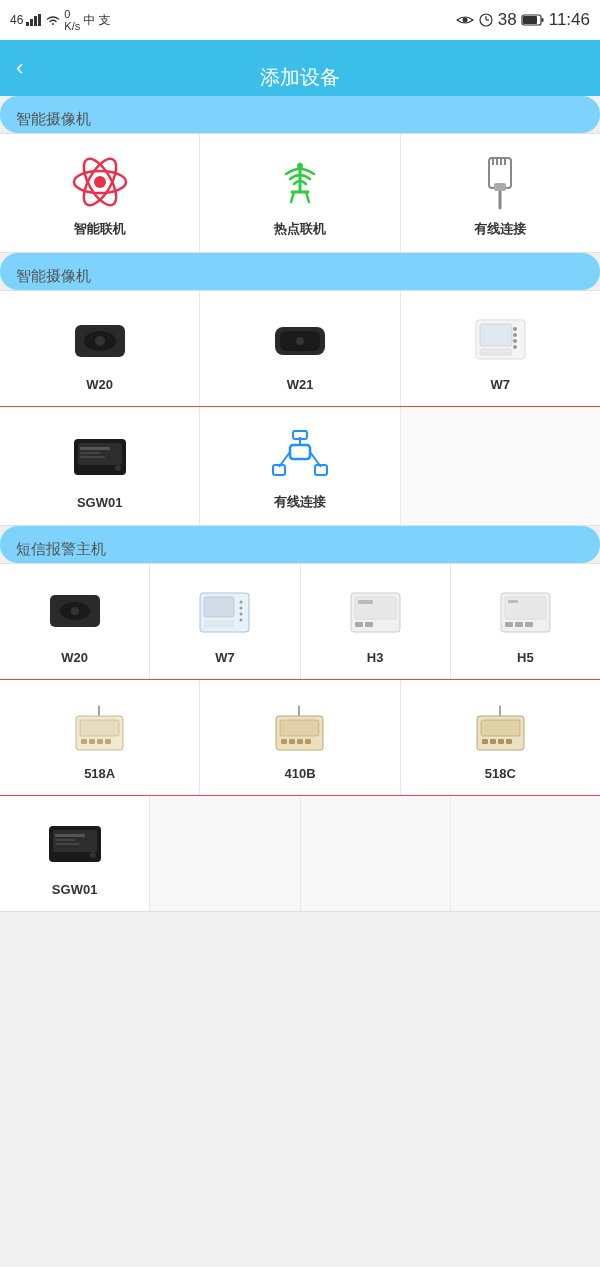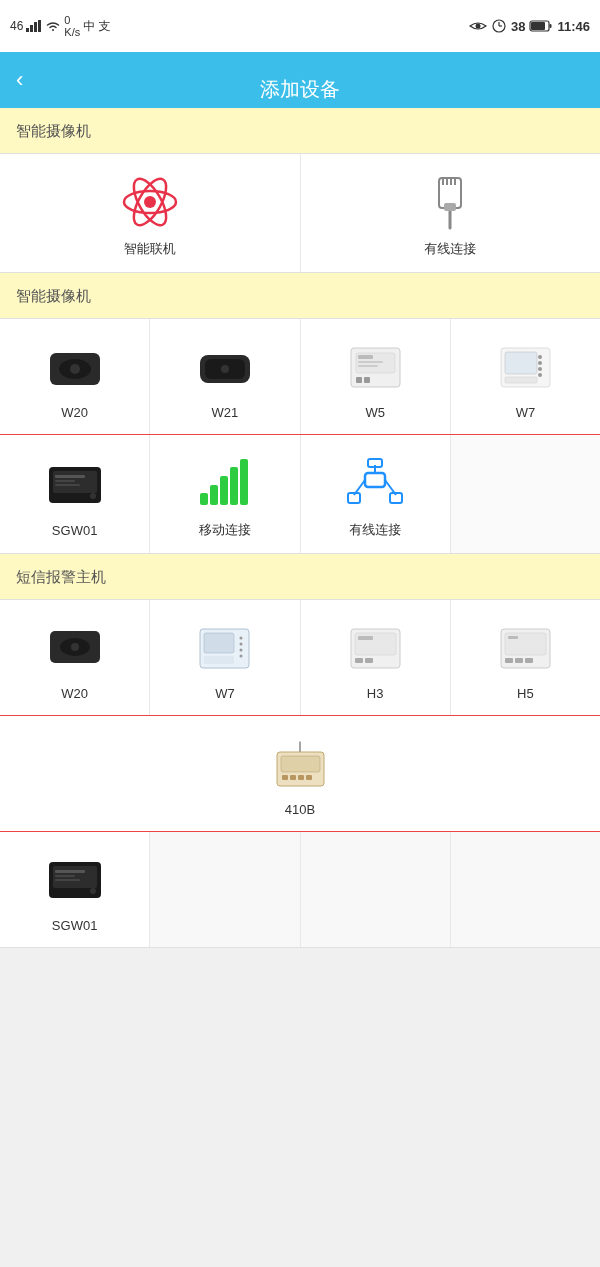--- a/index.html
+++ b/index.html
@@ -6,31 +6,31 @@
     body {
       width: 600px;
       min-height: 1267px;
       font-family: 'PingFang SC', 'Hiragino Sans GB', 'Microsoft YaHei', sans-serif;
       background: #f0f0f0;
       overflow-x: hidden;
     }
 
     
     .status-bar {
-      height: 52px;
+      height: 40px;
       background: #fff;
       display: flex;
       align-items: center;
       justify-content: space-between;
       padding: 0 10px;
       font-size: 12px;
       color: #333;
     }
     .status-left { display: flex; align-items: center; gap: 3px; }
-    .status-right { display: flex; align-items: center; gap: 5px; font-size: 13px; font-weight: bold; }
+    .status-right { display: flex; align-items: center; gap: 5px; font-size: 17px; }
 
     
     .header {
       height: 56px;
       background: #3BBFEA;
       display: flex;
       align-items: center;
       justify-content: center;
       position: relative;
     }
@@ -43,24 +43,25 @@
     }
     .header-title {
       color: #fff;
       font-size: 20px;
       font-weight: 400;
       margin-top: 18px;
     }
 
     
     .section-label {
-      padding: 14px 16px 12px 16px;
+      padding: 14px 16px 4px 16px;
       font-size: 15px;
       color: #555;
-      background: #fef9c3;
+      background: #7dd3fc;
+      border-radius: 18px;
     }
 
     
     .grid-container {
       background: #fff;
       border-top: 1px solid #e0e0e0;
       border-bottom: 1px solid #e0e0e0;
     }
     .grid-row {
       display: flex;
@@ -72,20 +73,21 @@
     .grid-cell {
       flex: 1;
       display: flex;
       flex-direction: column;
       align-items: center;
       justify-content: center;
       padding: 18px 8px 14px 8px;
       border-right: 1px solid #e8e8e8;
       cursor: pointer;
       min-height: 110px;
+      font-weight: bold;
     }
     .grid-cell:last-child {
       border-right: none;
     }
     .grid-cell .icon-area {
       width: 60px;
       height: 60px;
       display: flex;
       align-items: center;
       justify-content: center;
@@ -155,20 +157,37 @@
           <circle cx="29" cy="29" r="6" fill="#E8324A"></circle>
 
           <ellipse cx="29" cy="29" rx="26" ry="11" stroke="#E8324A" stroke-width="2.5" fill="none"></ellipse>
           <ellipse cx="29" cy="29" rx="26" ry="11" stroke="#E8324A" stroke-width="2.5" fill="none" transform="rotate(60 29 29)"></ellipse>
           <ellipse cx="29" cy="29" rx="26" ry="11" stroke="#E8324A" stroke-width="2.5" fill="none" transform="rotate(120 29 29)"></ellipse>
         </svg>
       </div>
       <div class="cell-label">智能联机</div>
     </div>
 
+    <div class="grid-cell">
+      <div class="icon-area">
+        <svg width="56" height="56" viewBox="0 0 56 56">
+
+          <line x1="28" y1="10" x2="28" y2="38" stroke="#2ECC40" stroke-width="3" stroke-linecap="round"></line>
+          <line x1="20" y1="38" x2="36" y2="38" stroke="#2ECC40" stroke-width="3" stroke-linecap="round"></line>
+          <line x1="22" y1="38" x2="19" y2="48" stroke="#2ECC40" stroke-width="2.5" stroke-linecap="round"></line>
+          <line x1="34" y1="38" x2="37" y2="48" stroke="#2ECC40" stroke-width="2.5" stroke-linecap="round"></line>
+
+          <path d="M14 20 Q28 10 42 20" stroke="#2ECC40" stroke-width="2.5" fill="none" stroke-linecap="round"></path>
+          <path d="M18 25 Q28 17 38 25" stroke="#2ECC40" stroke-width="2.5" fill="none" stroke-linecap="round"></path>
+          <path d="M22 30 Q28 24 34 30" stroke="#2ECC40" stroke-width="2.5" fill="none" stroke-linecap="round"></path>
+          <circle cx="28" cy="12" r="3" fill="#2ECC40"></circle>
+        </svg>
+      </div>
+      <div class="cell-label">热点联机</div>
+    </div>
 
     <div class="grid-cell">
       <div class="icon-area">
         <svg width="42" height="58" viewBox="0 0 42 58">
 
           <rect x="10" y="5" width="22" height="30" rx="3" stroke="#888" stroke-width="2" fill="none"></rect>
 
           <line x1="14" y1="5" x2="14" y2="12" stroke="#888" stroke-width="2"></line>
           <line x1="18" y1="5" x2="18" y2="12" stroke="#888" stroke-width="2"></line>
           <line x1="22" y1="5" x2="22" y2="12" stroke="#888" stroke-width="2"></line>
@@ -199,34 +218,20 @@
     </div>
     <div class="grid-cell">
       <div class="icon-area">
         <svg width="60" height="45" viewBox="0 0 60 45">
           <rect x="5" y="10" width="50" height="28" rx="8" fill="#2a2a2a"></rect>
           <rect x="10" y="14" width="40" height="20" rx="6" fill="#1a1a1a"></rect>
           <circle cx="30" cy="24" r="4" fill="#333"></circle>
         </svg>
       </div>
       <div class="cell-label">W21</div>
-    </div>
-    <div class="grid-cell">
-      <div class="icon-area">
-        <svg width="55" height="45" viewBox="0 0 55 45">
-          <rect x="3" y="3" width="49" height="39" rx="3" fill="#f0f0f0" stroke="#ccc" stroke-width="1"></rect>
-          <rect x="8" y="8" width="39" height="20" rx="2" fill="#e8e8e8" stroke="#ccc" stroke-width="0.5"></rect>
-          <rect x="10" y="10" width="15" height="4" rx="1" fill="#bbb"></rect>
-          <rect x="10" y="16" width="25" height="2" rx="1" fill="#ccc"></rect>
-          <rect x="10" y="20" width="20" height="2" rx="1" fill="#ccc"></rect>
-          <rect x="8" y="32" width="6" height="6" rx="1" fill="#999"></rect>
-          <rect x="16" y="32" width="6" height="6" rx="1" fill="#999"></rect>
-        </svg>
-      </div>
-      <div class="cell-label">W5</div>
     </div>
     <div class="grid-cell">
       <div class="icon-area">
         <svg width="55" height="45" viewBox="0 0 55 45">
           <rect x="3" y="3" width="49" height="39" rx="3" fill="#f5f5f5" stroke="#ddd" stroke-width="1"></rect>
           <rect x="7" y="7" width="32" height="22" rx="2" fill="#e0e8f0" stroke="#bbb" stroke-width="0.5"></rect>
 
           <circle cx="42" cy="12" r="2" fill="#999"></circle>
           <circle cx="42" cy="18" r="2" fill="#999"></circle>
           <circle cx="42" cy="24" r="2" fill="#999"></circle>
@@ -245,32 +250,20 @@
           <rect x="4" y="6" width="52" height="36" rx="4" fill="#1a1a1a"></rect>
           <rect x="8" y="10" width="44" height="22" rx="2" fill="#2d2d2d"></rect>
 
           <rect x="10" y="14" width="30" height="3" rx="1" fill="#555"></rect>
           <rect x="10" y="19" width="20" height="2" rx="1" fill="#444"></rect>
           <rect x="10" y="23" width="25" height="2" rx="1" fill="#444"></rect>
           <circle cx="48" cy="35" r="3" fill="#333"></circle>
         </svg>
       </div>
       <div class="cell-label">SGW01</div>
-    </div>
-    <div class="grid-cell">
-      <div class="icon-area">
-        <svg width="56" height="52" viewBox="0 0 56 52">
-          <rect x="3" y="36" width="8" height="12" rx="2" fill="#2ECC40"></rect>
-          <rect x="13" y="28" width="8" height="20" rx="2" fill="#2ECC40"></rect>
-          <rect x="23" y="19" width="8" height="29" rx="2" fill="#2ECC40"></rect>
-          <rect x="33" y="10" width="8" height="38" rx="2" fill="#2ECC40"></rect>
-          <rect x="43" y="2" width="8" height="46" rx="2" fill="#2ECC40"></rect>
-        </svg>
-      </div>
-      <div class="cell-label">移动连接</div>
     </div>
     <div class="grid-cell">
       <div class="icon-area">
         <svg width="58" height="52" viewBox="0 0 58 52">
 
           <rect x="19" y="16" width="20" height="14" rx="3" fill="none" stroke="#1E90FF" stroke-width="2.5"></rect>
 
           <line x1="19" y1="23" x2="8" y2="38" stroke="#1E90FF" stroke-width="2"></line>
           <rect x="2" y="36" width="12" height="10" rx="2" fill="none" stroke="#1E90FF" stroke-width="2"></rect>
 
@@ -342,31 +335,60 @@
         </svg>
       </div>
       <div class="cell-label">H5</div>
     </div>
   </div>
 
   <div class="grid-row">
     <div class="grid-cell">
       <div class="icon-area">
         <svg width="55" height="48" viewBox="0 0 55 48">
+
+          <line x1="27" y1="2" x2="27" y2="12" stroke="#888" stroke-width="1.5" stroke-linecap="round"></line>
+          <rect x="4" y="12" width="47" height="34" rx="3" fill="#f0e8d0" stroke="#c8b890" stroke-width="1"></rect>
+          <rect x="8" y="16" width="39" height="16" rx="2" fill="#e8dcc0" stroke="#b8a880" stroke-width="0.5"></rect>
+          <rect x="9" y="35" width="6" height="5" rx="1" fill="#c0a870"></rect>
+          <rect x="17" y="35" width="6" height="5" rx="1" fill="#c0a870"></rect>
+          <rect x="25" y="35" width="6" height="5" rx="1" fill="#c0a870"></rect>
+          <rect x="33" y="35" width="6" height="5" rx="1" fill="#c0a870"></rect>
+        </svg>
+      </div>
+      <div class="cell-label">518A</div>
+    </div>
+    <div class="grid-cell">
+      <div class="icon-area">
+        <svg width="55" height="48" viewBox="0 0 55 48">
           <line x1="27" y1="2" x2="27" y2="12" stroke="#888" stroke-width="1.5" stroke-linecap="round"></line>
           <rect x="4" y="12" width="47" height="34" rx="3" fill="#ede0c0" stroke="#c0a870" stroke-width="1"></rect>
           <rect x="8" y="16" width="39" height="16" rx="2" fill="#e0d0a8" stroke="#b0986a" stroke-width="0.5"></rect>
           <rect x="9" y="35" width="6" height="5" rx="1" fill="#b89860"></rect>
           <rect x="17" y="35" width="6" height="5" rx="1" fill="#b89860"></rect>
           <rect x="25" y="35" width="6" height="5" rx="1" fill="#b89860"></rect>
           <rect x="33" y="35" width="6" height="5" rx="1" fill="#b89860"></rect>
         </svg>
       </div>
       <div class="cell-label">410B</div>
     </div>
+    <div class="grid-cell">
+      <div class="icon-area">
+        <svg width="55" height="48" viewBox="0 0 55 48">
+          <line x1="27" y1="2" x2="27" y2="12" stroke="#888" stroke-width="1.5" stroke-linecap="round"></line>
+          <rect x="4" y="12" width="47" height="34" rx="3" fill="#ece0c2" stroke="#bba870" stroke-width="1"></rect>
+          <rect x="8" y="16" width="39" height="16" rx="2" fill="#dfd0a5" stroke="#aa9060" stroke-width="0.5"></rect>
+          <rect x="9" y="35" width="6" height="5" rx="1" fill="#b09060"></rect>
+          <rect x="17" y="35" width="6" height="5" rx="1" fill="#b09060"></rect>
+          <rect x="25" y="35" width="6" height="5" rx="1" fill="#b09060"></rect>
+          <rect x="33" y="35" width="6" height="5" rx="1" fill="#b09060"></rect>
+        </svg>
+      </div>
+      <div class="cell-label">518C</div>
+    </div>
   </div>
 
   <div class="grid-row">
     <div class="grid-cell">
       <div class="icon-area">
         <svg width="60" height="48" viewBox="0 0 60 48">
           <rect x="4" y="6" width="52" height="36" rx="4" fill="#1a1a1a"></rect>
           <rect x="8" y="10" width="44" height="22" rx="2" fill="#2d2d2d"></rect>
           <rect x="10" y="14" width="30" height="3" rx="1" fill="#555"></rect>
           <rect x="10" y="19" width="20" height="2" rx="1" fill="#444"></rect>

